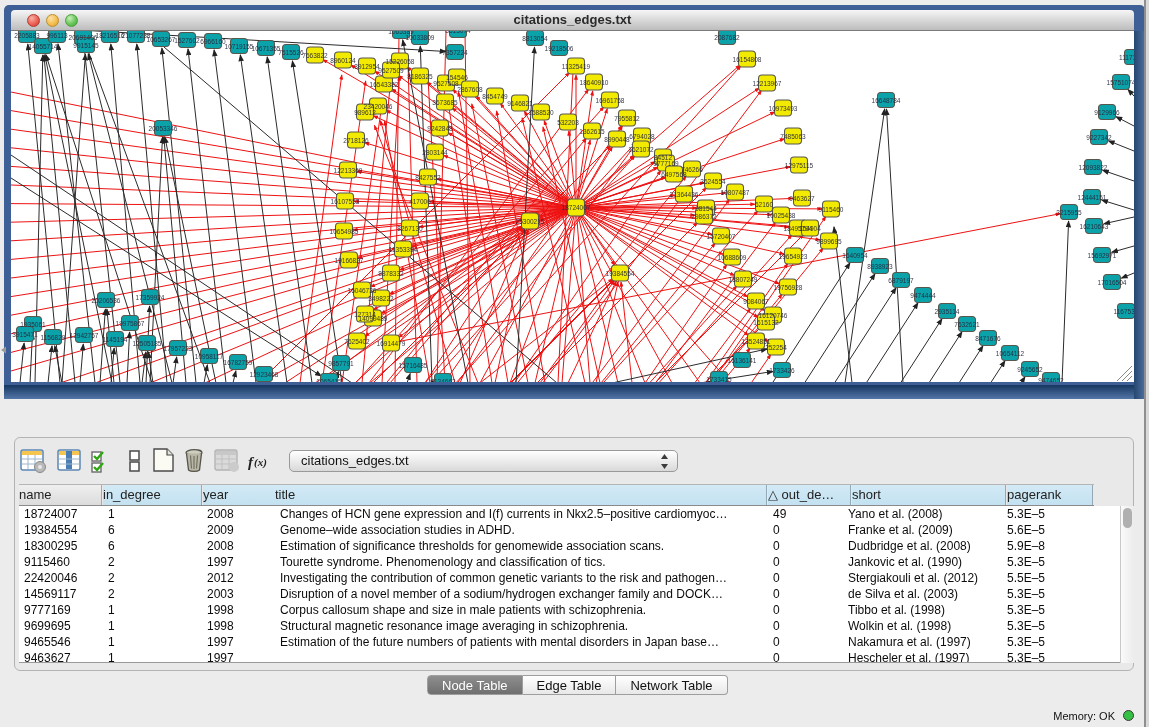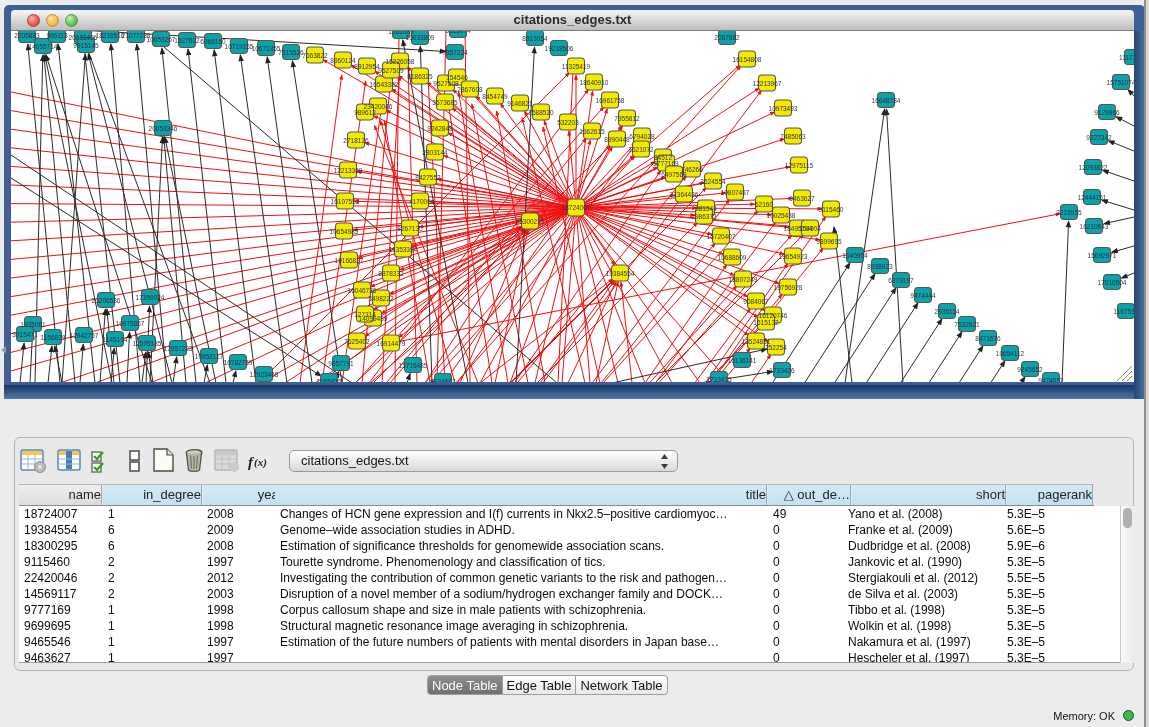--- a/index.html
+++ b/index.html
@@ -22,36 +22,36 @@
   background:linear-gradient(#efefef,#ddd);border-top:1px solid #c2c2c2}
 #tpbar span{position:absolute;left:10px;top:9px;font-size:13px;color:#2e2e2e}
 #panel{left:14px;top:437px;width:1120px;height:234px;background:#e9e9e9;
   border:1px solid #b3b3b3;border-radius:6px}
 #combo{left:289px;top:450px;width:389px;height:22px;background:linear-gradient(#fff,#d9d9d9);
   border:1px solid #9a9a9a;border-radius:5px;font-size:13px;color:#111;
   line-height:20px;padding-left:11px}
 
 #thead{left:19px;top:484px;width:1075px;height:22px;border-top:1px solid #b5b5b5;
   border-bottom:1px solid #8a8a8a;font-size:13px;color:#222}
-#thead div{position:absolute;top:0;height:20px;line-height:20px;text-align:right;
+#thead div{position:absolute;top:0;height:20px;line-height:20px;text-align:left;
   background:linear-gradient(#d3eaf6,#c3e1f0);border-right:1px solid #93a9b5}
 #thead div.gray{background:linear-gradient(#efefef,#dcdcdc);border-right:1px solid #a9a9a9}
 #tbody{left:19px;top:506px;width:1101px;height:157px;background:#fff;overflow:hidden;
   font-size:12px;color:#0b0b0b;border-bottom:1px solid #9a9a9a}
 .trow{position:relative;height:16px;line-height:16px;white-space:nowrap}
 .trow div{position:absolute;top:0;overflow:hidden}
 .c0{left:5px;width:80px}.c1{left:89px;width:96px}.c2{left:188px;width:68px}
 .c3{left:261px;width:488px}.c4{left:754px;width:80px}.c5{left:829px;width:156px}
 .c6{left:988px;width:100px}
 #vscroll{left:1120px;top:506px;width:14px;height:157px;background:linear-gradient(to right,#fafafa,#ececec);
   border-left:1px solid #c8c8c8}
 #vthumb{left:2px;top:2px;width:9px;height:20px;background:#b0b0b0;border-radius:5px;position:absolute}
 
 #segs{left:427px;top:675px;height:20px;font-size:13px}
-#segs div{float:left;height:20px;line-height:19px;padding:0 4px;
+#segs div{float:left;height:20px;line-height:19px;padding:0 14px;
   background:linear-gradient(#fff,#e8e8e8);border:1px solid #9e9e9e;border-left:none;color:#111}
 #segs div:first-child{border-left:1px solid #9e9e9e;border-radius:4px 0 0 4px;
   background:linear-gradient(#8e8e8e,#6f6f6f);color:#fff}
 #segs div:last-child{border-radius:0 4px 4px 0}
 #memlbl{right:34px;top:710px;font-size:11px;color:#111}
 #memdot{right:15px;top:710px;width:11px;height:11px;border-radius:50%;
   background:#35c143;border:1.5px solid #3a3a3a}
 #redge{left:1144px;top:0;width:2px;height:727px;background:#8f8f8f}
 #redge2{left:1146px;top:0;width:3px;height:727px;background:#d9d9d9}
 </style></head><body>
@@ -691,21 +691,21 @@
         <div class="c5">Franke et al. (2009)</div>
         <div class="c6">5.6E–5</div>
       </div>
 <div class="trow">
         <div class="c0">18300295</div>
         <div class="c1">6</div>
         <div class="c2">2008</div>
         <div class="c3">Estimation of significance thresholds for genomewide association scans.</div>
         <div class="c4">0</div>
         <div class="c5">Dudbridge et al. (2008)</div>
-        <div class="c6">5.9E–6</div>
+        <div class="c6">5.9E–8</div>
       </div>
 <div class="trow">
         <div class="c0">9115460</div>
         <div class="c1">2</div>
         <div class="c2">1997</div>
         <div class="c3">Tourette syndrome. Phenomenology and classification of tics.</div>
         <div class="c4">0</div>
         <div class="c5">Jankovic et al. (1990)</div>
         <div class="c6">5.3E–5</div>
       </div>

